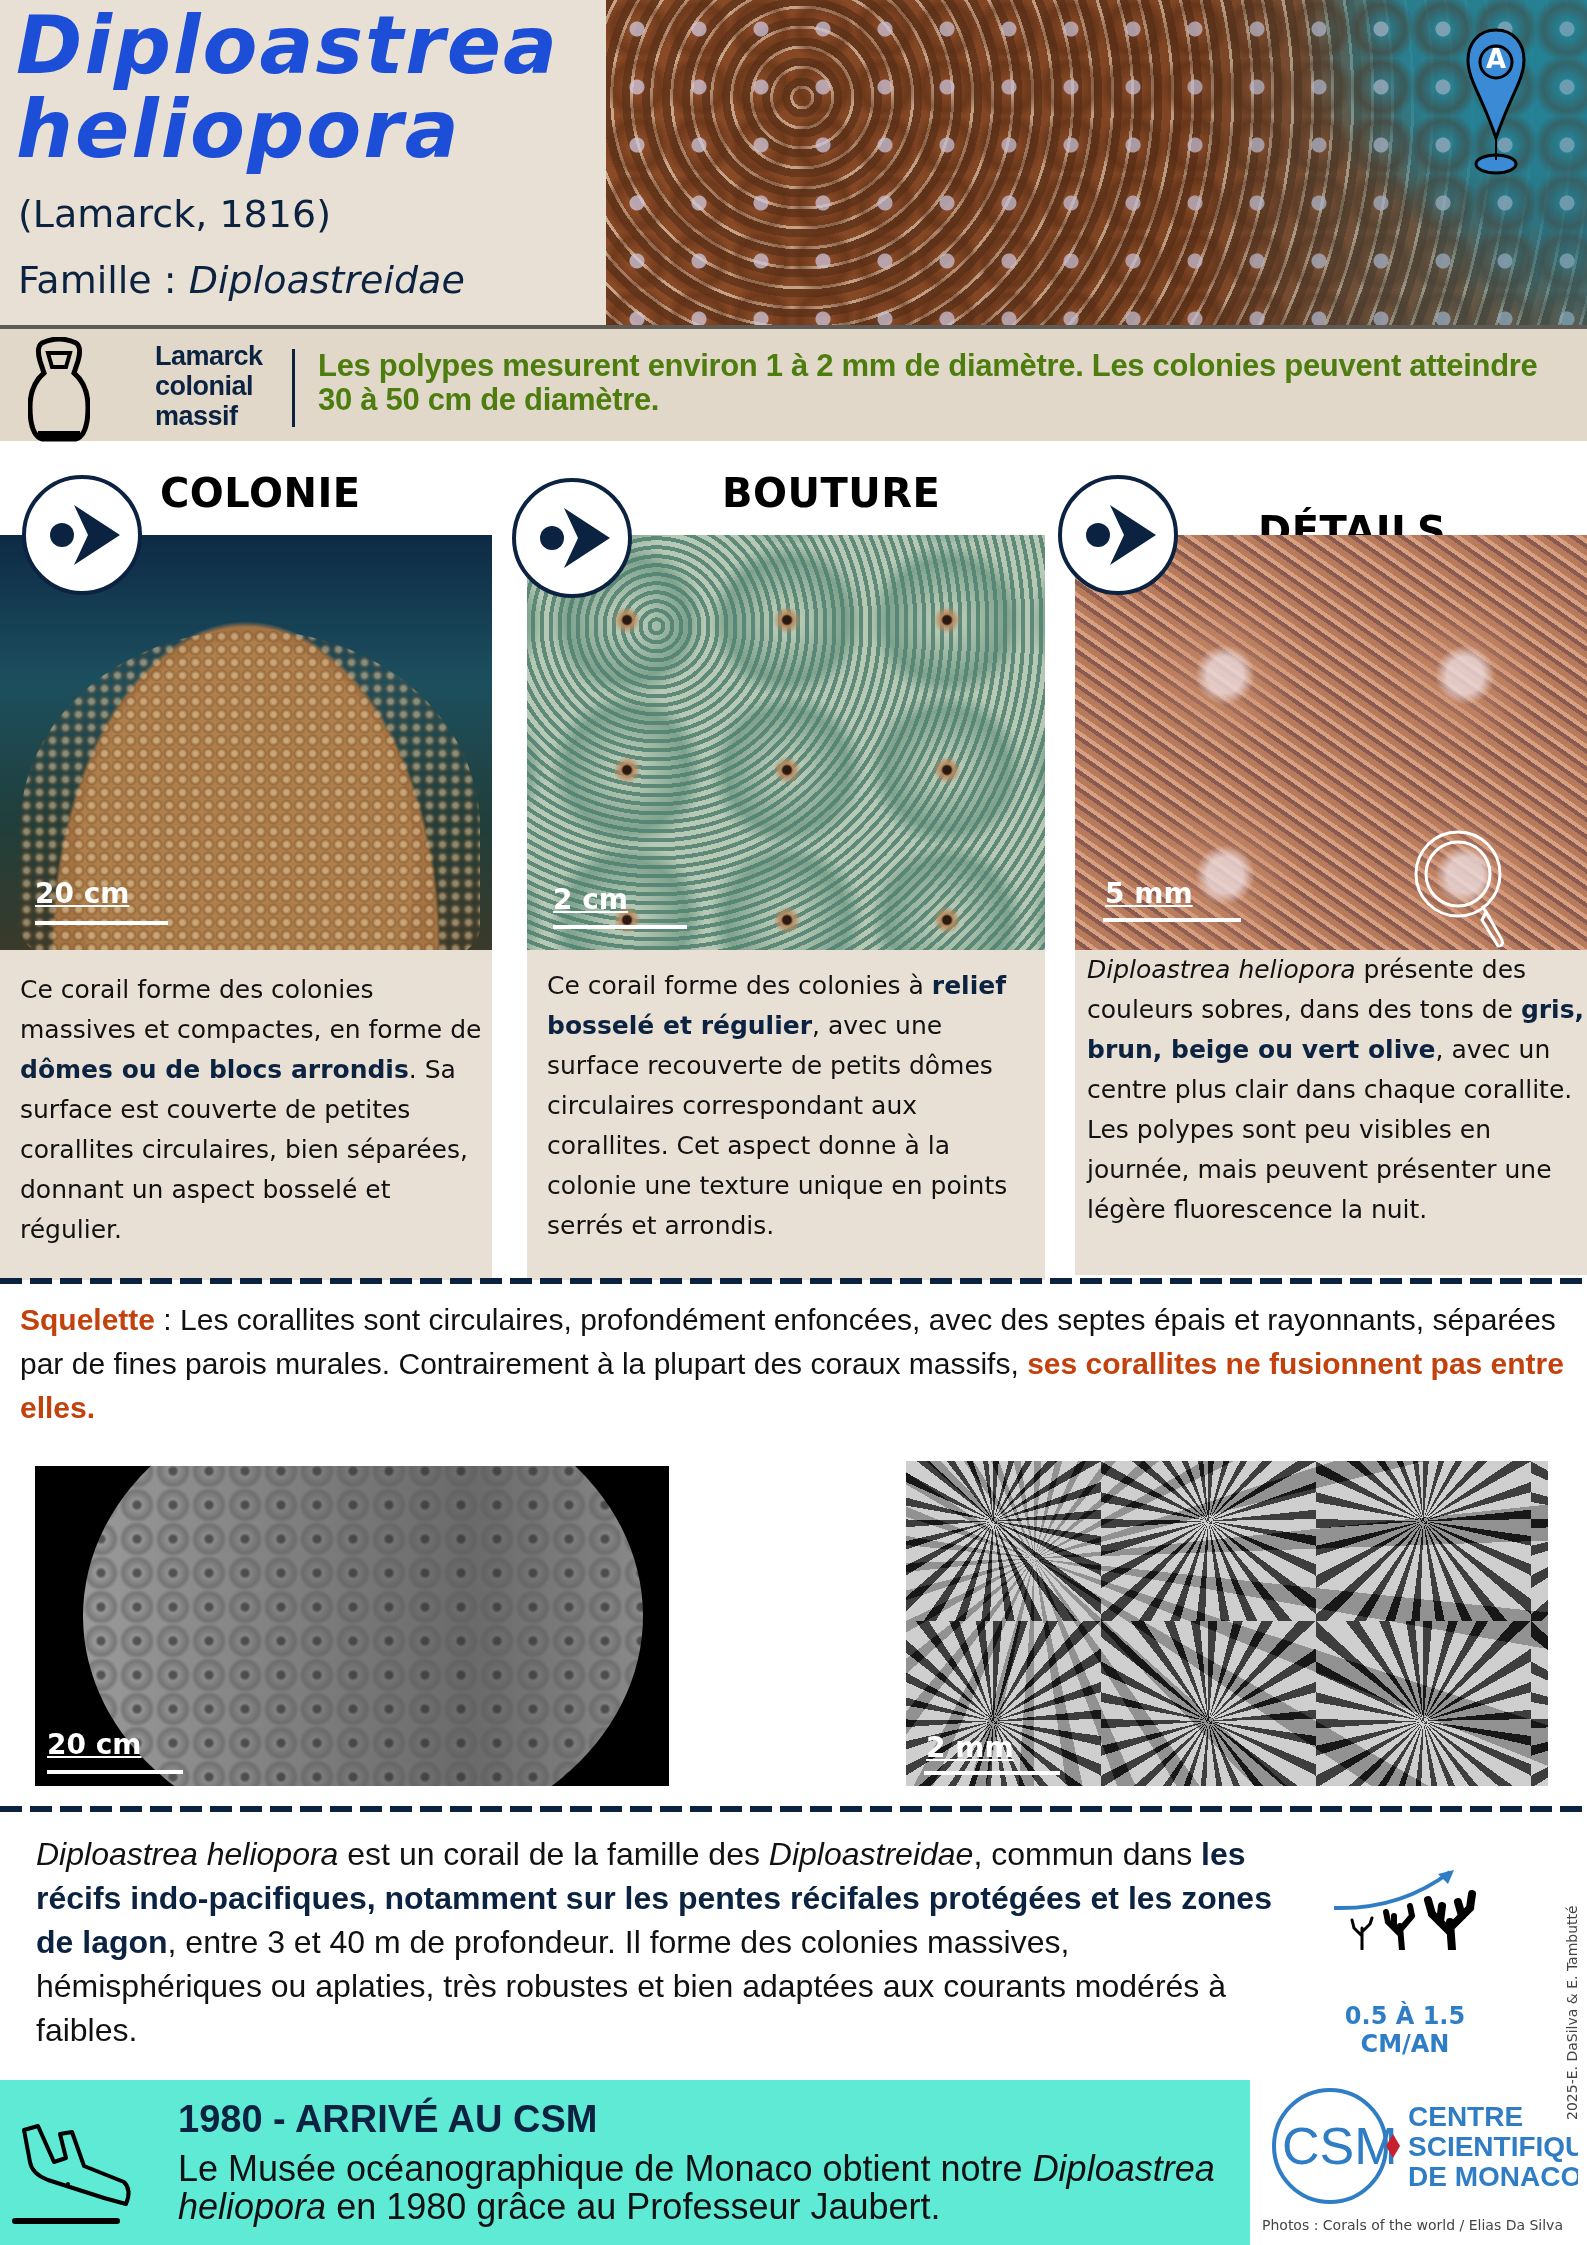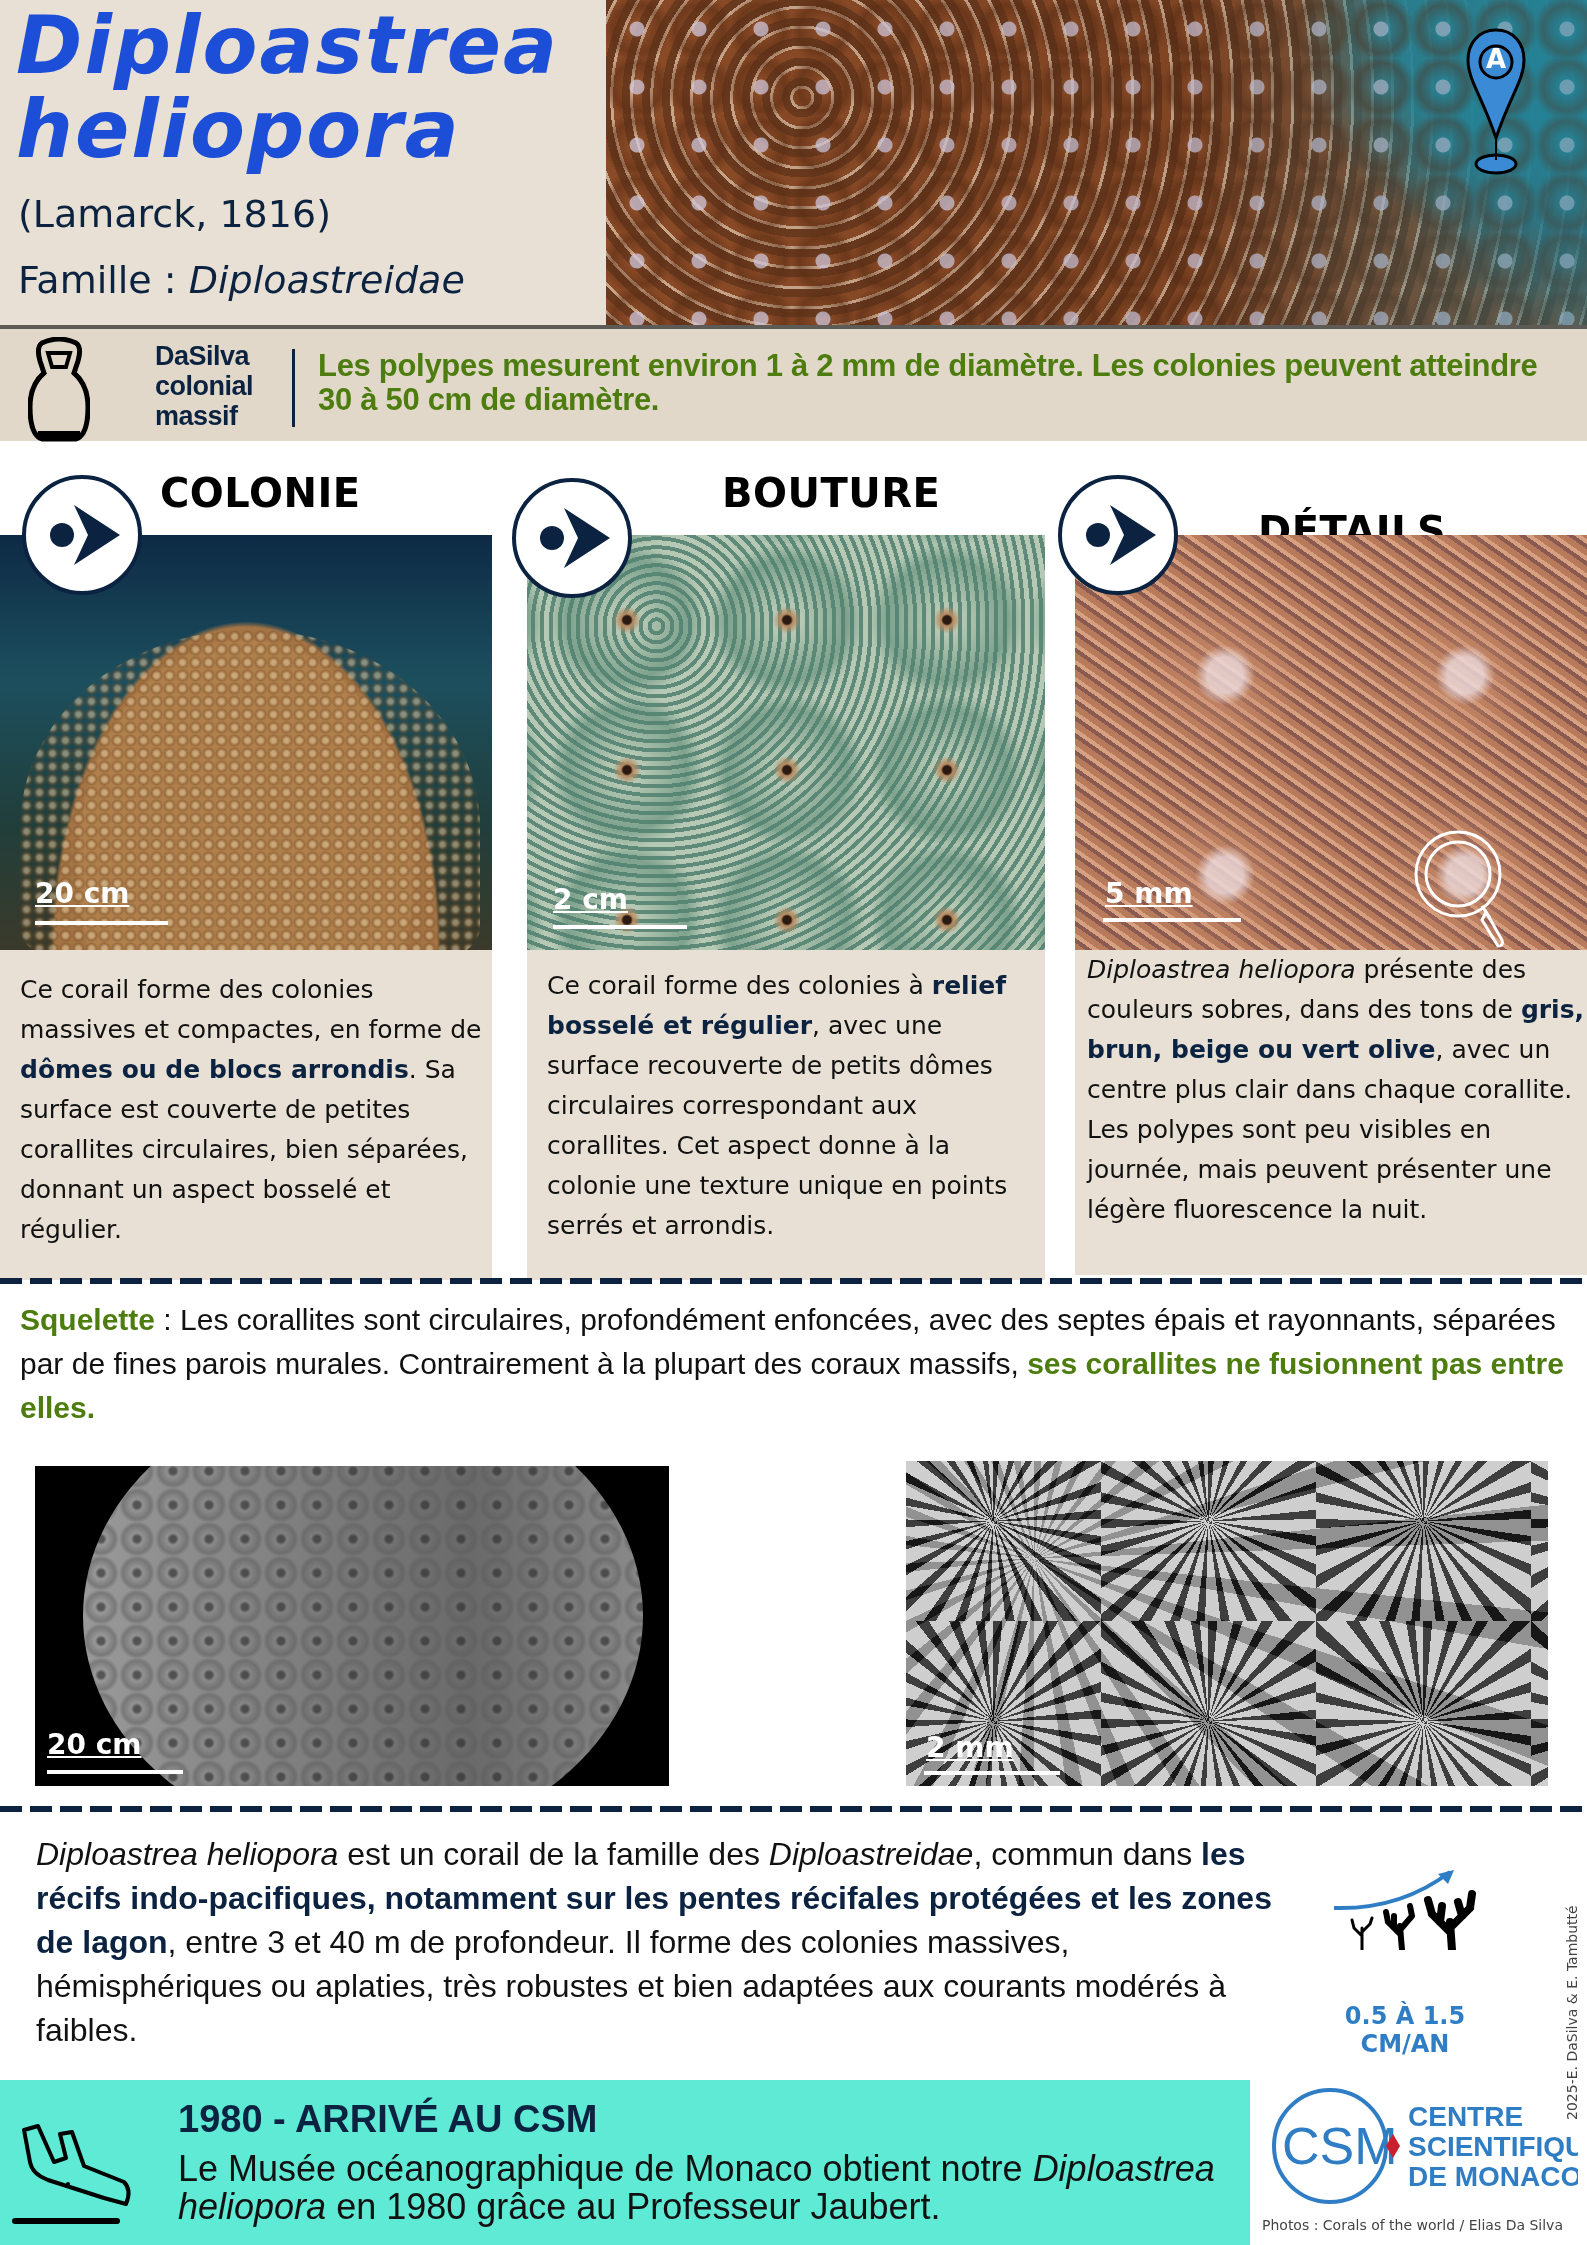--- a/index.html
+++ b/index.html
@@ -63,21 +63,21 @@
   #photo-details .tex { position: absolute; inset: 0;
     background: radial-gradient(circle, rgba(235,215,215,0.85) 0 18px, rgba(200,140,110,0.4) 30px, transparent 80px);
     background-size: 240px 200px; background-position: 30px 40px; }
   #magnifier-icon { position: absolute; left: 1412px; top: 828px; width: 96px; height: 122px; z-index: 2; }
 
   .dash-line { position: absolute; left: 0; width: 1587px; height: 6px;
     background: repeating-linear-gradient(90deg, #0b2340 0 22px, transparent 22px 30px); }
 
   
   #skeleton-text { position: absolute; left: 20px; top: 1298px; width: 1560px; font-family: "Liberation Sans", sans-serif; font-size: 30px; line-height: 44px; color: #111; }
-  #skeleton-text b { color: #4d7c0f; }
+  #skeleton-text b { color: #c2410c; }
 
   .sk-photo { position: absolute; overflow: hidden; }
   #sk-photo-1 { left: 35px; top: 1466px; width: 634px; height: 320px; background: #000; }
   #sk-photo-1 .dome { position: absolute; left: 48px; top: -80px; width: 560px; height: 460px; border-radius: 50%;
     background:
       radial-gradient(circle, rgba(40,40,40,0.6) 0 3px, rgba(160,160,160,0.0) 6px, rgba(90,90,90,0.5) 14px, transparent 18px),
       linear-gradient(90deg, #9a9a9a, #7a7a7a 45%, #6a6a6a 70%, #8a8a8a);
     background-size: 36px 34px, 100% 100%; }
   #sk-photo-2 { left: 906px; top: 1461px; width: 642px; height: 325px;
     background:
@@ -129,21 +129,21 @@
 </svg>
 <div style="position:absolute;left:1480px;top:44px;width:32px;text-align:center;font-family:'DejaVu Sans',sans-serif;font-weight:bold;font-size:26px;color:#fff;">A</div>
 
 <div id="info-bar">
   <svg id="kettlebell-icon" viewBox="0 0 62 106">
     <path d="M14 6 Q31 -2 48 6 Q54 10 50 24 L46 36 Q60 48 60 70 Q60 98 48 102 L14 102 Q2 98 2 70 Q2 48 16 36 L12 24 Q8 10 14 6 Z" fill="none" stroke="#000" stroke-width="5"></path>
     <path d="M20 16 L42 16 L38 30 L24 30 Z" fill="none" stroke="#000" stroke-width="4"></path>
     <rect x="10" y="94" width="42" height="8" fill="#000"></rect>
   </svg>
   <div id="type-label">
-    <div>DaSilva</div>
+    <div>Lamarck</div>
     <div>colonial</div>
     <div>massif</div>
   </div>
   <div id="type-divider"></div>
   <div id="size-text">Les polypes mesurent environ 1 à 2 mm de diamètre. Les colonies peuvent atteindre 30 à 50 cm de diamètre.</div>
 </div>
 
 <div class="col-title" style="left:160px;top:470px;">COLONIE</div>
 <div class="arrow-badge" style="left:22px;top:475px;">
   <svg viewBox="0 0 80 72">

